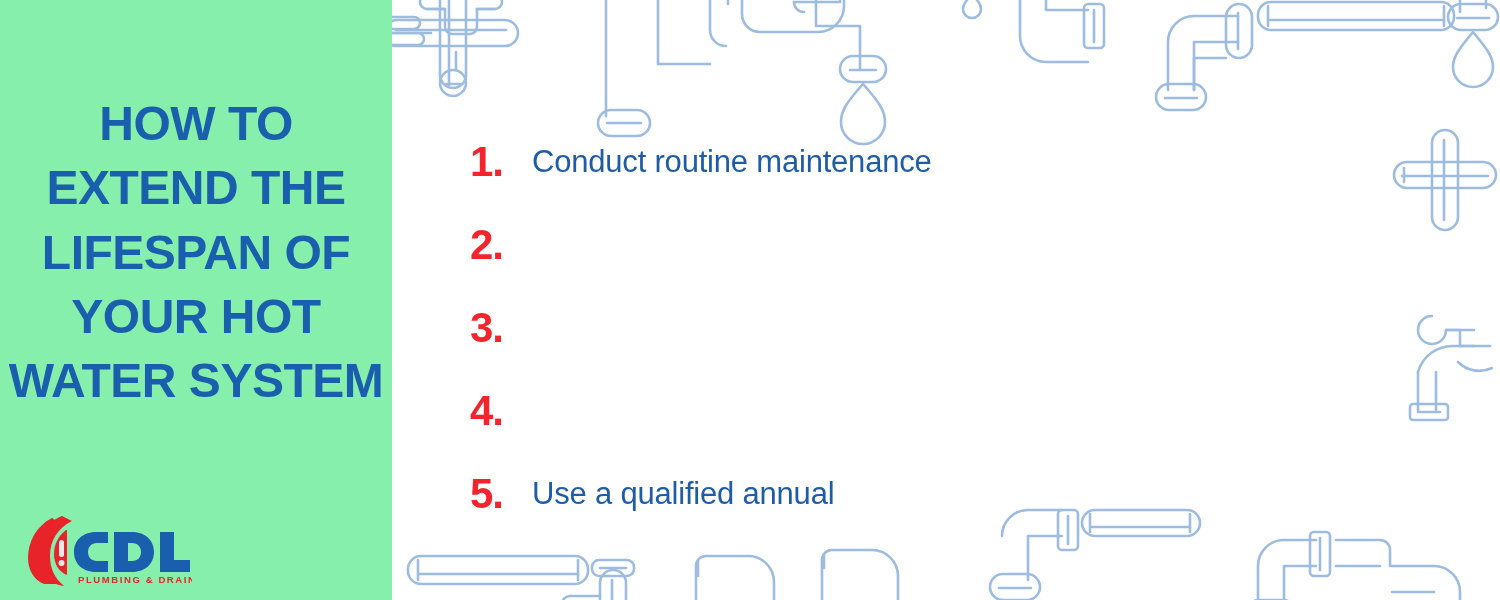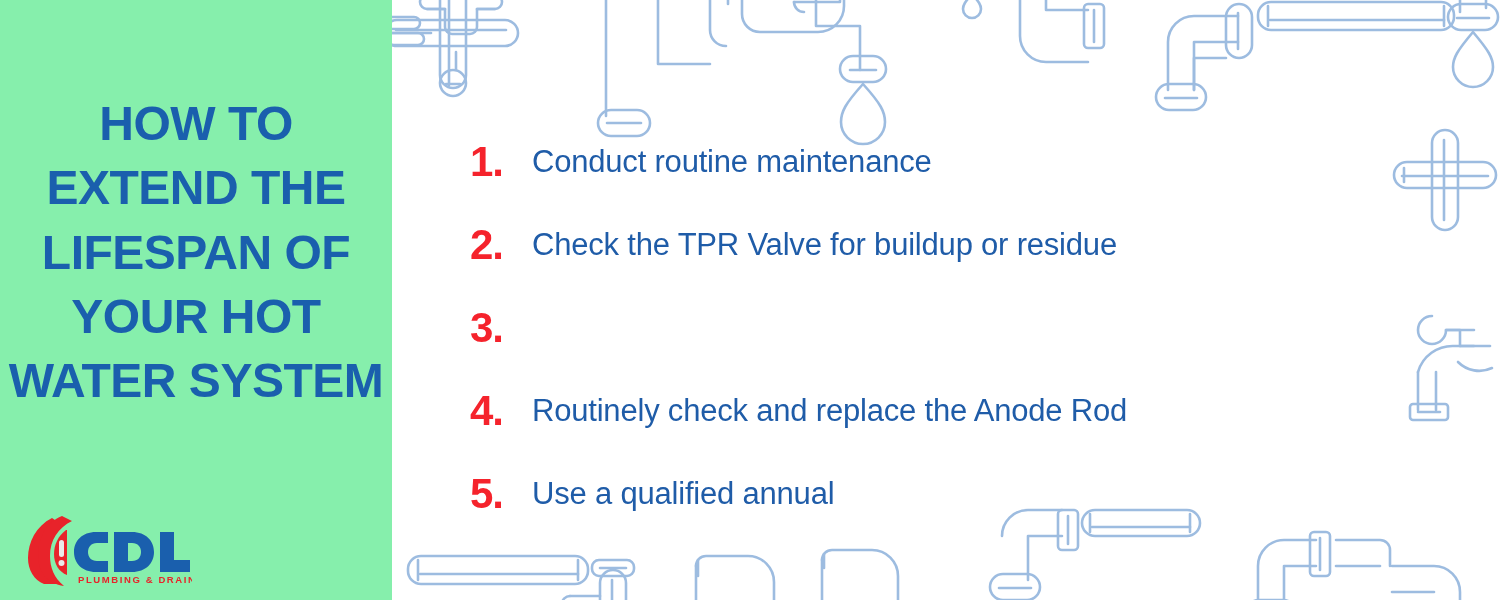--- a/index.html
+++ b/index.html
@@ -271,30 +271,28 @@
 
     <div id="steps">
 
       <div class="step">
         <span class="step-num">1.</span>
         <span class="step-text">Conduct routine maintenance</span>
       </div>
 
       <div class="step">
         <span class="step-num">2.</span>
-        <span class="step-text">Check the TPR Valve for buildup or residue</span>
       </div>
 
       <div class="step">
         <span class="step-num">3.</span>
       </div>
 
       <div class="step">
         <span class="step-num">4.</span>
-        <span class="step-text">Routinely check and replace the Anode Rod</span>
       </div>
 
       <div class="step">
         <span class="step-num">5.</span>
         <span class="step-text">Use a qualified annual</span>
       </div>
 
     </div>
   </div>
 

